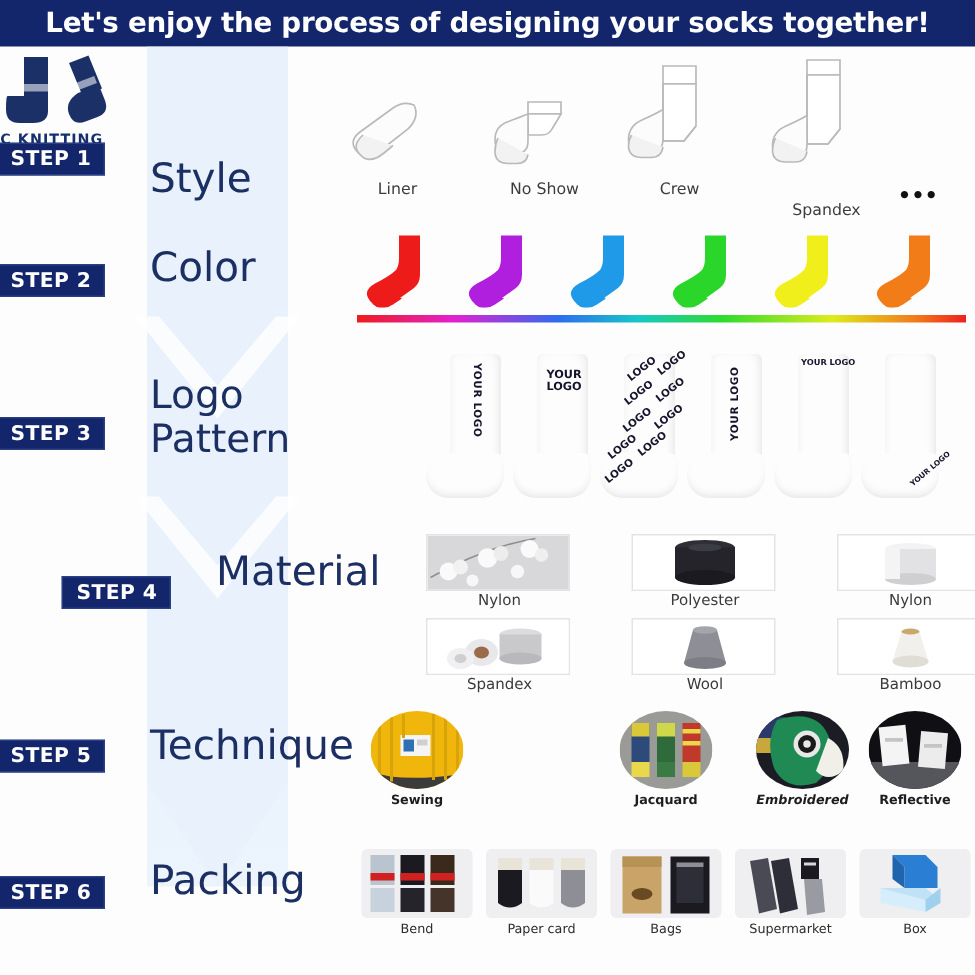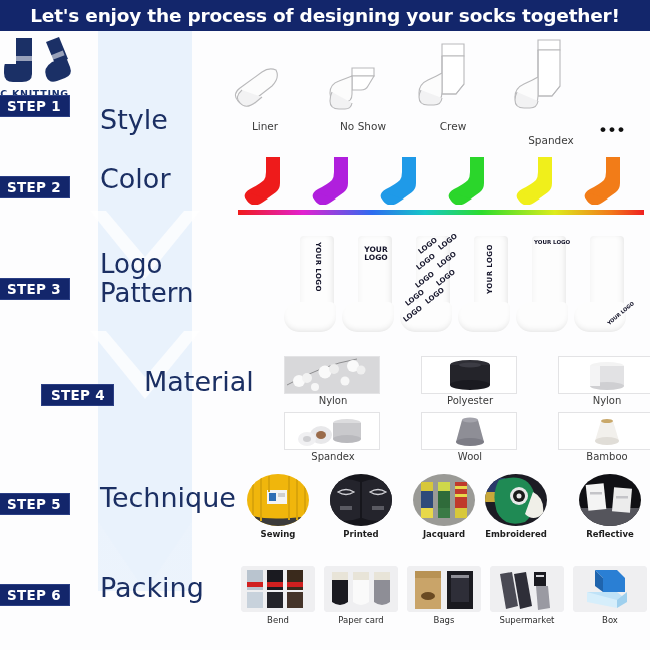--- a/index.html
+++ b/index.html
@@ -429,55 +429,41 @@
             <path d="M0 40 q18 8 62 2 v10 h-62 z" fill="#3b3b3b"></path>
             <rect x="20" y="16" width="20" height="14" fill="#f4f4f4"></rect>
             <rect x="22" y="19" width="7" height="8" fill="#2f6fb5"></rect>
             <rect x="31" y="19" width="7" height="4" fill="#cfcfcf"></rect>
             <path d="M6 6 v40 M14 3 v44 M22 2 v16 M42 2 v44 M50 4 v42 M58 8 v38" stroke="#d9a40a" stroke-width="2"></path>
           </svg>
         </div>
         <div class="tech-cap">Sewing</div>
       </div>
 
-      <div class="tech-item" style="left:83px;top:0px;">
-        <div class="tech-circle">
-          <svg width="62" height="52" viewBox="0 0 62 52">
-            <rect width="62" height="52" fill="#16161c"></rect>
-            <path d="M0 8 q14 -6 30 0 v36 q-16 6 -30 0 z" fill="#24242c"></path>
-            <path d="M32 8 q14 -6 30 0 v36 q-16 6 -30 0 z" fill="#24242c"></path>
-            <path d="M8 18 q8 -5 16 0 q-8 5 -16 0 z" fill="none" stroke="#cfcfd4" stroke-width="1.3"></path>
-            <path d="M40 18 q8 -5 16 0 q-8 5 -16 0 z" fill="none" stroke="#cfcfd4" stroke-width="1.3"></path>
-            <rect x="10" y="32" width="12" height="4" fill="#5a5a62"></rect>
-            <rect x="42" y="32" width="12" height="4" fill="#5a5a62"></rect>
-          </svg>
-        </div>
-        <div class="tech-cap">Printed</div>
-      </div>
 
       <div class="tech-item" style="left:166px;top:0px;">
         <div class="tech-circle">
           <svg width="62" height="52" viewBox="0 0 62 52">
             <rect width="62" height="52" fill="#9a9a96"></rect>
             <rect x="8" y="8" width="12" height="26" fill="#2e4a7a"></rect>
             <rect x="8" y="8" width="12" height="9" fill="#d8c83a"></rect>
             <rect x="8" y="34" width="12" height="10" fill="#e8d84a"></rect>
             <rect x="25" y="8" width="12" height="26" fill="#2f6b3a"></rect>
             <rect x="25" y="8" width="12" height="9" fill="#cfd84a"></rect>
             <rect x="25" y="34" width="12" height="10" fill="#3a7a45"></rect>
             <rect x="42" y="8" width="12" height="26" fill="#c0392b"></rect>
             <rect x="42" y="12" width="12" height="3" fill="#e8d84a"></rect>
             <rect x="42" y="20" width="12" height="3" fill="#e8d84a"></rect>
             <rect x="42" y="34" width="12" height="10" fill="#d8c83a"></rect>
           </svg>
         </div>
         <div class="tech-cap">Jacquard</div>
       </div>
 
-      <div class="tech-item" style="left:238px;top:0px;">
+      <div class="tech-item" style="left:257px;top:0px;font-style:italic;">
         <div class="tech-circle">
           <svg width="62" height="52" viewBox="0 0 62 52">
             <rect width="62" height="52" fill="#1c1c24"></rect>
             <rect x="0" y="4" width="20" height="14" fill="#2a3a6a"></rect>
             <rect x="0" y="18" width="18" height="10" fill="#c8a83a"></rect>
             <path d="M14 6 q26 -8 34 10 q8 18 -8 32 q-20 6 -28 -10 q-6 -18 2 -32 z" fill="#1f8a54"></path>
             <circle cx="34" cy="22" r="9" fill="#e8e8e8"></circle>
             <circle cx="34" cy="22" r="6" fill="#1a1a1a"></circle>
             <circle cx="34" cy="22" r="2.5" fill="#e8e8e8"></circle>
             <path d="M48 18 q12 6 10 22 q-10 8 -18 0 z" fill="#f0efe8"></path>

